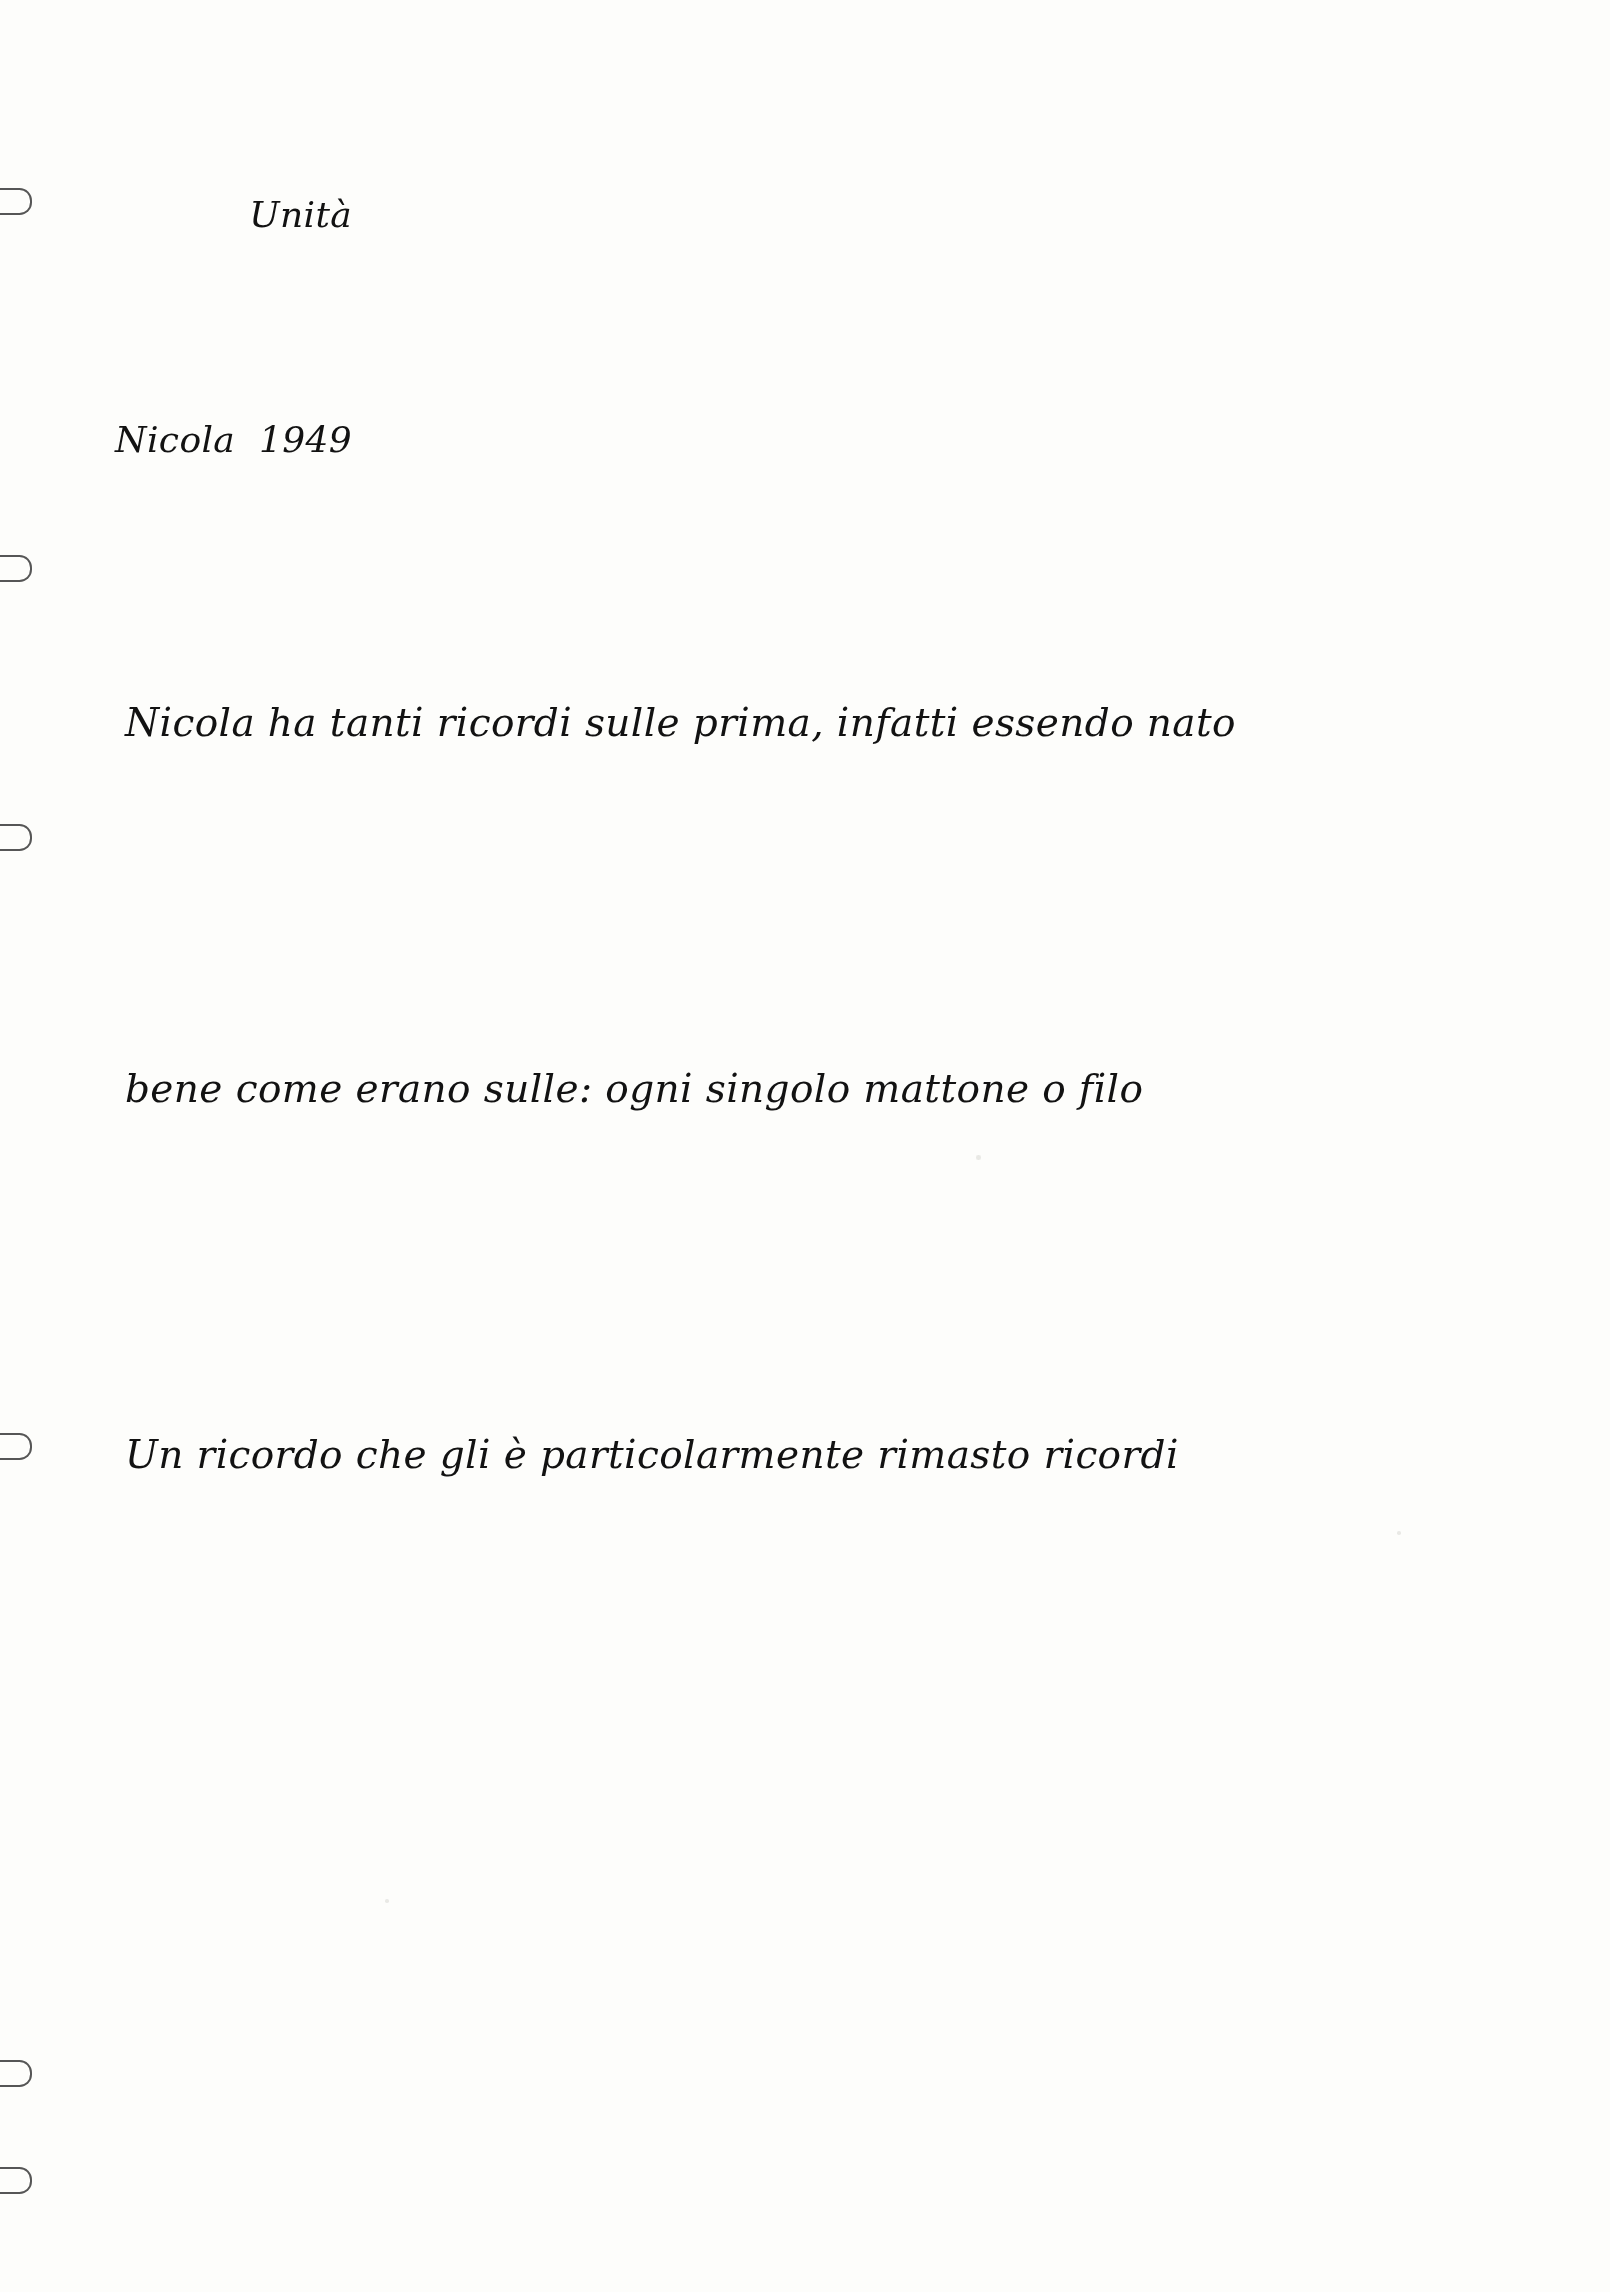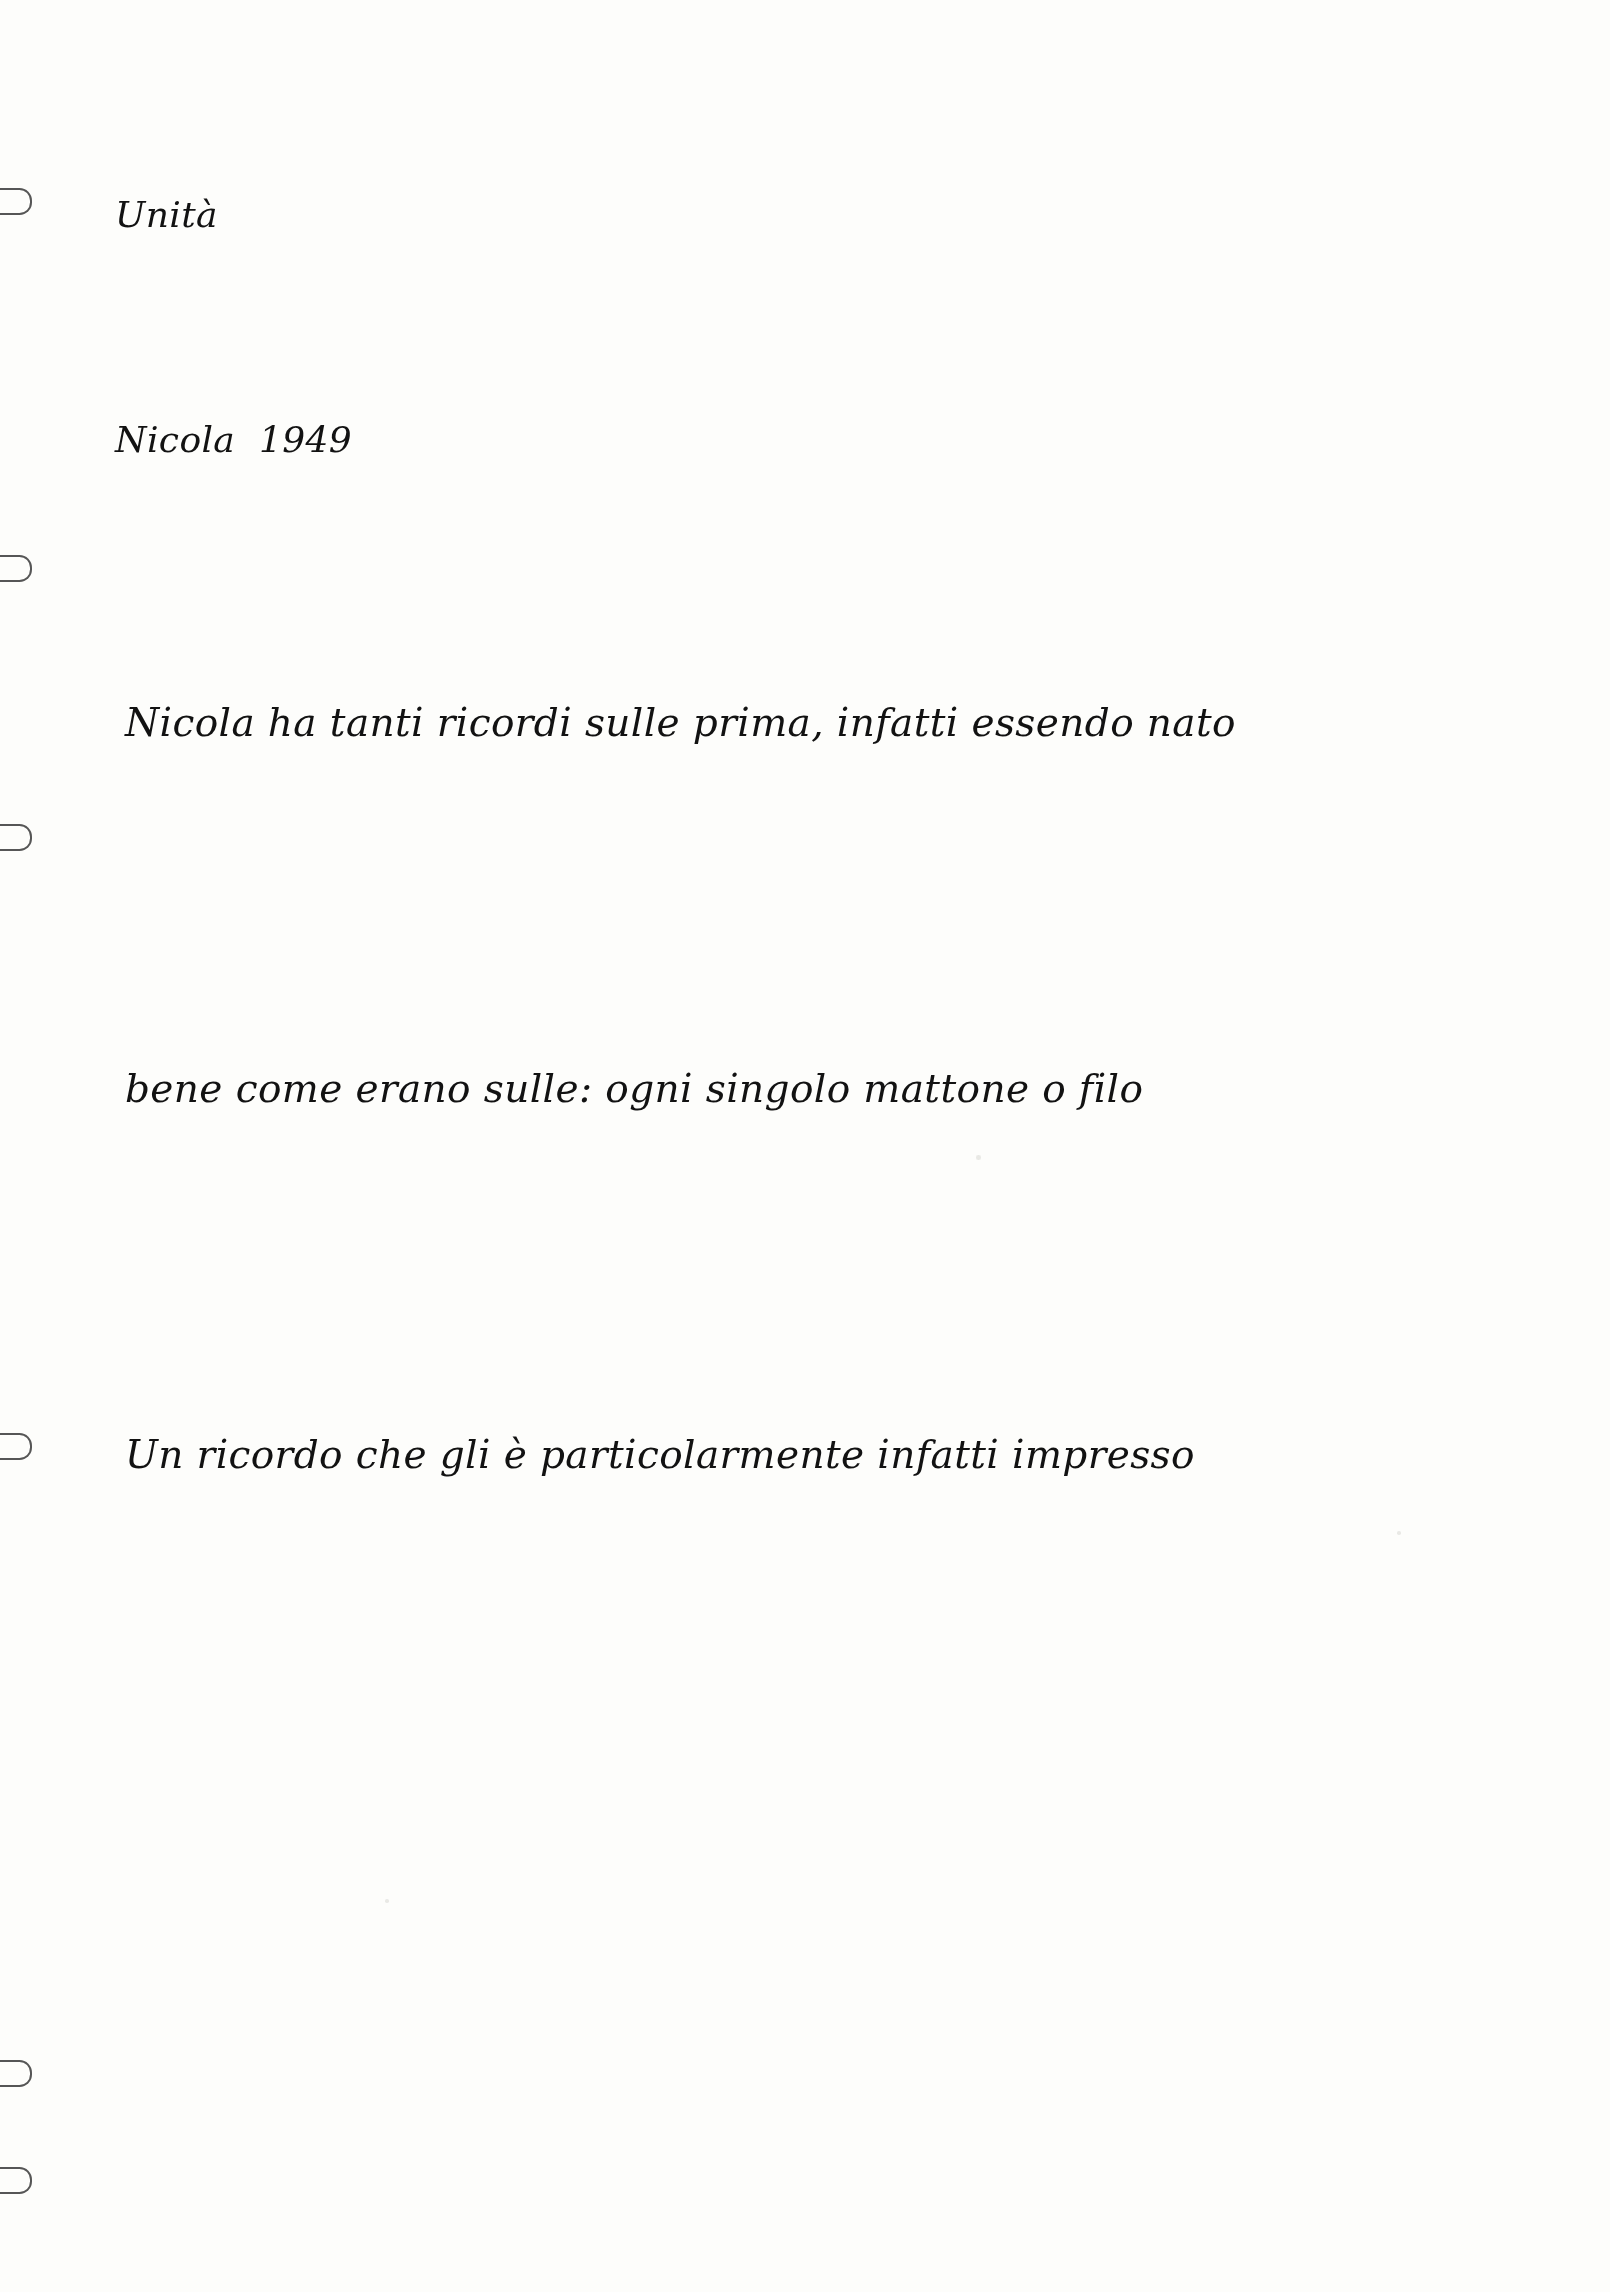--- a/index.html
+++ b/index.html
@@ -43,20 +43,21 @@
     font-style: italic;
     white-space: pre;
     letter-spacing: 0.4px;
   }
 
   #header-block {
     left: 115px;
     top: 27px;
     font-size: 36px;
     line-height: 75px;
+    text-align: right;
   }
 
   #body-block {
     left: 125px;
     top: 296px;
     font-size: 39px;
     line-height: 122px;
   }
 
   .line {
@@ -91,21 +92,21 @@
 
   <div id="header-block" class="hand">
     <span class="line">Unità</span>
     <span class="line">Nicola  1949</span>
   </div>
 
   <div id="body-block" class="hand">
 
     <span class="line">Nicola ha tanti ricordi sulle prima, infatti essendo nato</span>
     <span class="line">bene come erano sulle: ogni singolo mattone o filo</span>
-    <span class="line">Un ricordo che gli è particolarmente infatti impresso</span>
+    <span class="line">Un ricordo che gli è particolarmente rimasto ricordi</span>
 
     
     
 
     
     
     
 
     
     

